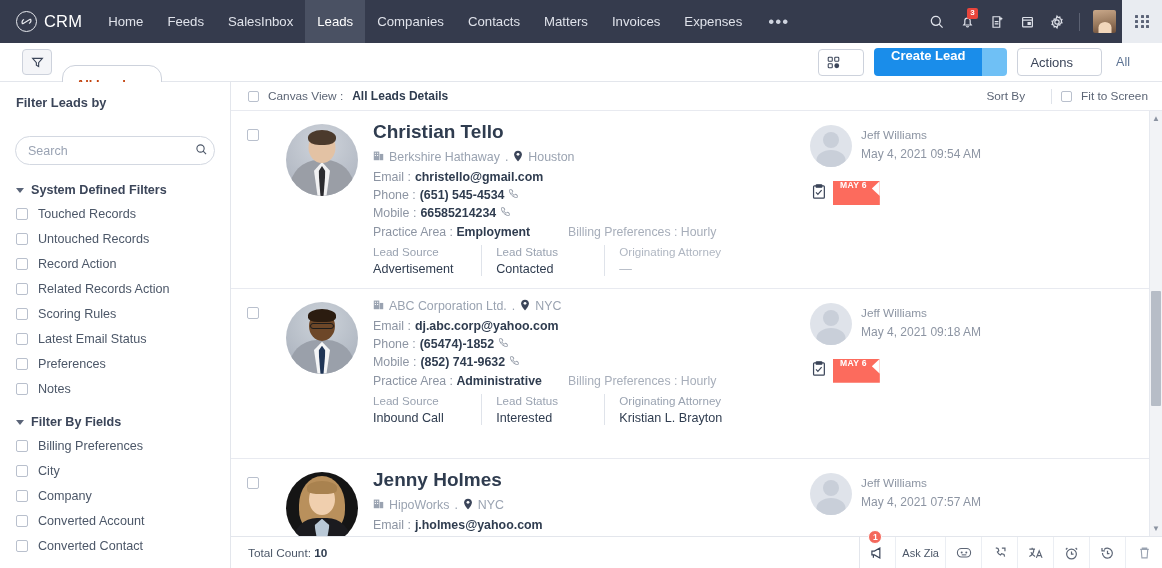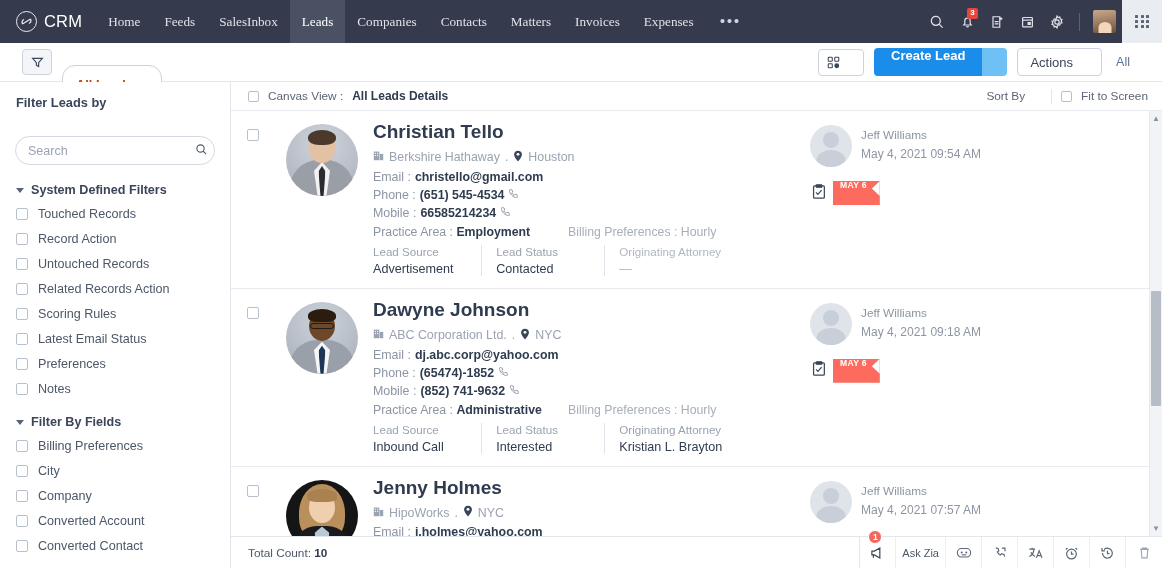--- a/index.html
+++ b/index.html
@@ -17,21 +17,21 @@
     height: 43px; background: #353b4d; display: flex; align-items: stretch;
     flex: 0 0 43px; position: relative;
   }
   .brand { display: flex; align-items: center; gap: 7px; padding: 0 14px 0 16px; }
   .brand-logo {
     width: 21px; height: 21px; border-radius: 50%;
     border: 1.6px solid #e8eaef; display: flex; align-items: center; justify-content: center;
     color: #e8eaef; font-size: 12px; line-height: 1;
   }
   .brand-name { color: #ffffff; font-size: 16.5px; letter-spacing: .2px; }
-  .navitems { display: flex; align-items: stretch; font-family: Liberation Serif, serif; }
+  .navitems { display: flex; align-items: stretch; }
   .navitem {
     display: flex; align-items: center; padding: 0 12px; color: #dfe2ea;
     font-size: 13.2px; white-space: nowrap; cursor: pointer;
   }
   .navitem.active { background: #4a5163; color: #ffffff; }
   .navitem.dots { font-size: 17px; letter-spacing: 1px; padding: 0 14px; color: #cfd4df;}
   .nav-spacer { flex: 1; }
   .navright { display: flex; align-items: center; gap: 0px; padding-right: 0px; }
   .navicon {
     width: 30px; height: 43px; display: flex; align-items: center; justify-content: center;
@@ -403,25 +403,25 @@
       <div class="grp-head">
         <span class="tri"></span>
         <span>System Defined Filters</span>
       </div>
       <div class="fitem">
         <span class="cb"></span>
         <span>Touched Records</span>
       </div>
       <div class="fitem">
         <span class="cb"></span>
+        <span>Untouched Records</span>
+      </div>
+      <div class="fitem">
+        <span class="cb"></span>
         <span>Record Action</span>
-      </div>
-      <div class="fitem">
-        <span class="cb"></span>
-        <span>Untouched Records</span>
       </div>
       <div class="fitem">
         <span class="cb"></span>
         <span>Related Records Action</span>
       </div>
       <div class="fitem">
         <span class="cb"></span>
         <span>Scoring Rules</span>
       </div>
       <div class="fitem">
@@ -597,21 +597,20 @@
             <div class="ava a2">
               <span class="body"></span>
                 <span class="shirt"></span>
                 <span class="tie"></span>
               <span class="head"></span>
                 <span class="hair"></span>
                 <span class="glass"></span>
             </div>
           </div>
           <div class="rec-info">
-            <div class="rname">Dawyne Johnson</div>
             <div class="rsub">
               <span>
                 <svg width="11" height="11" viewBox="0 0 14 14" fill="#9aa3b1">
                   <rect x="1" y="2" width="7" height="11"></rect>
                     <rect x="8.5" y="5" width="4.5" height="8"></rect>
                   <rect x="2.3" y="3.5" width="1.4" height="1.4" fill="#fff"></rect>
                   <rect x="5.2" y="3.5" width="1.4" height="1.4" fill="#fff"></rect>
                   <rect x="2.3" y="6.3" width="1.4" height="1.4" fill="#fff"></rect>
                   <rect x="5.2" y="6.3" width="1.4" height="1.4" fill="#fff"></rect>
                 </svg>

